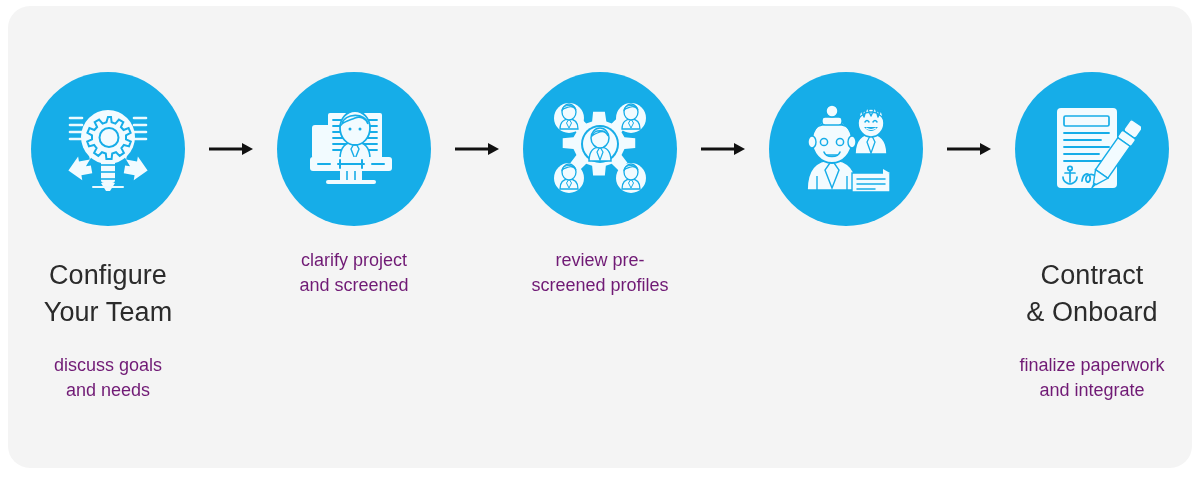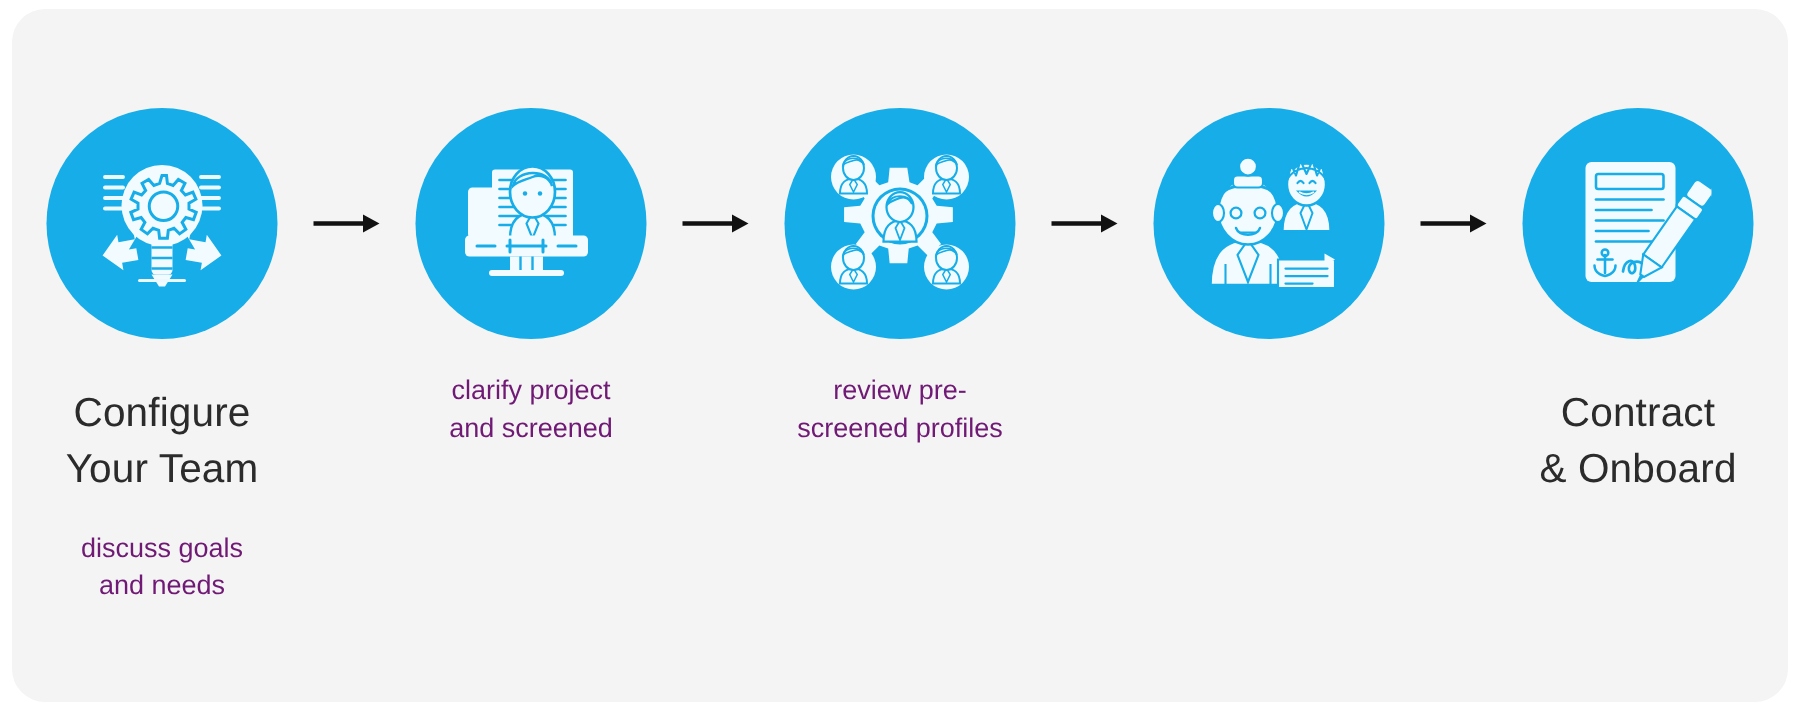--- a/index.html
+++ b/index.html
@@ -388,16 +388,18 @@
               <rect x="64" y="30" width="17" height="9" rx="2" fill="#f2fbff" stroke="#16ade8" stroke-width="1.4"></rect>
               <path d="M65 39 L80 39 L80 78 L65 78 Z" fill="#f2fbff" stroke="#16ade8" stroke-width="1.4"></path>
               <path d="M65 78 L80 78 L74 90 L71 90 Z" fill="#f2fbff" stroke="#16ade8" stroke-width="1.4"></path>
               <path d="M71 90 L74 90 L73 96 L72 96 Z" fill="#16ade8"></path>
             </g>
           </svg>
         </span>
       </div>
       <div class="title">Contract
 &amp; Onboard</div>
+      <div class="subtitle">finalize paperwork
+and integrate</div>
     </div>
 
   </div>
 </div>
 
 </body></html>

